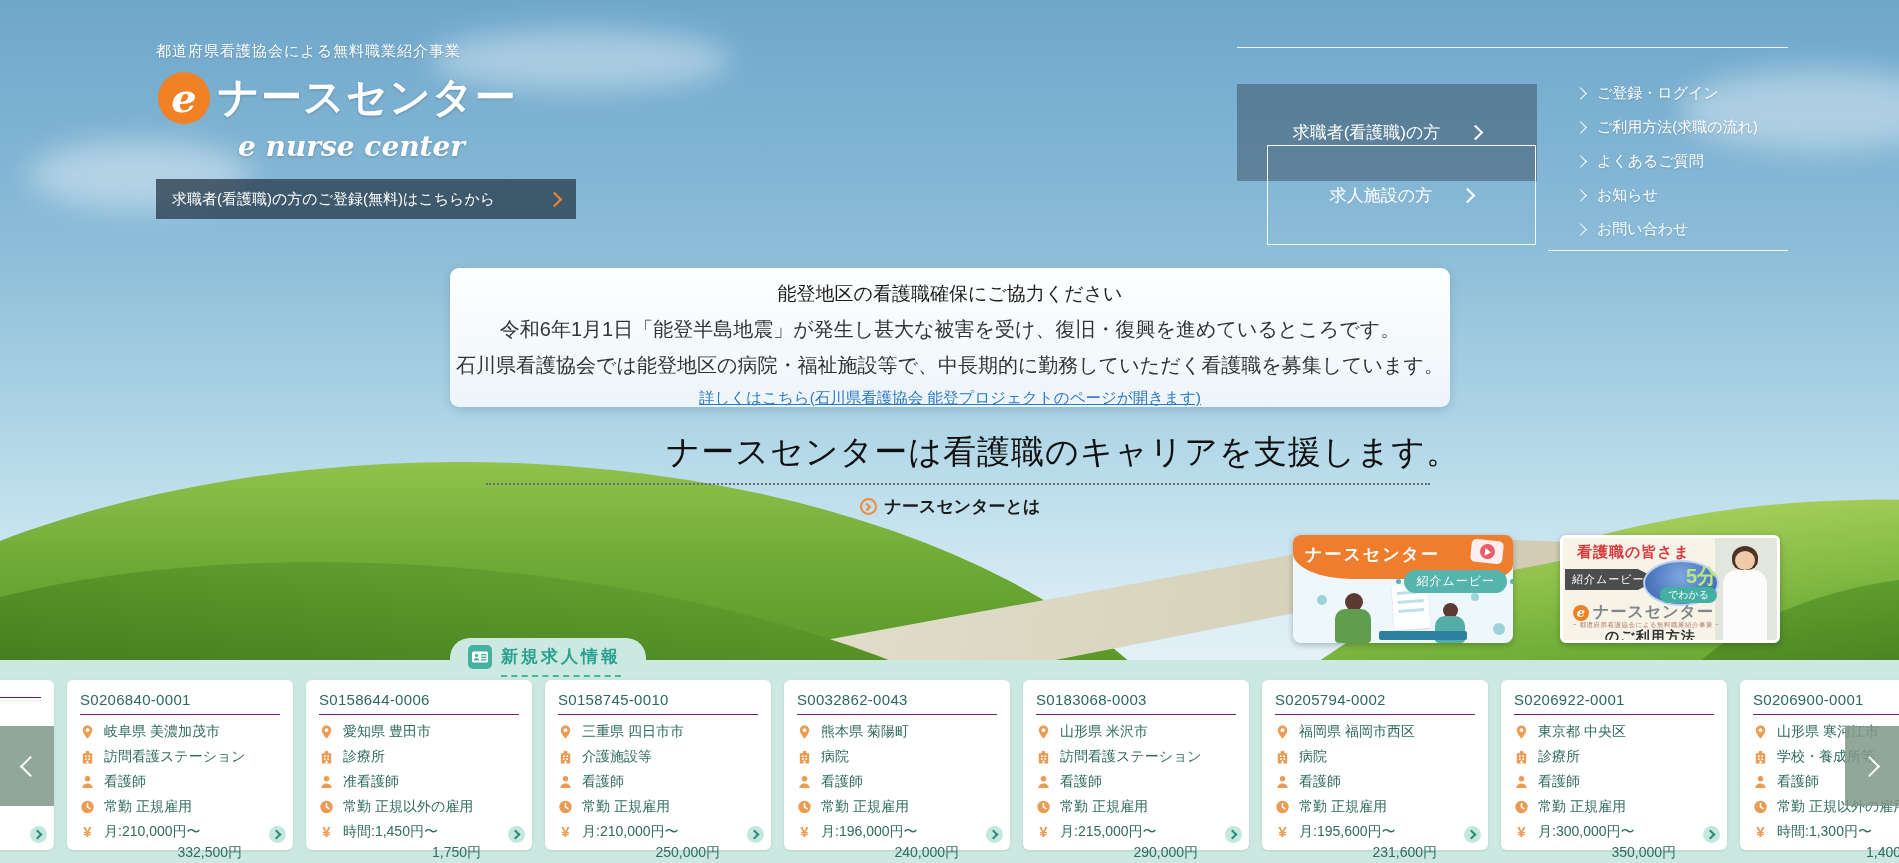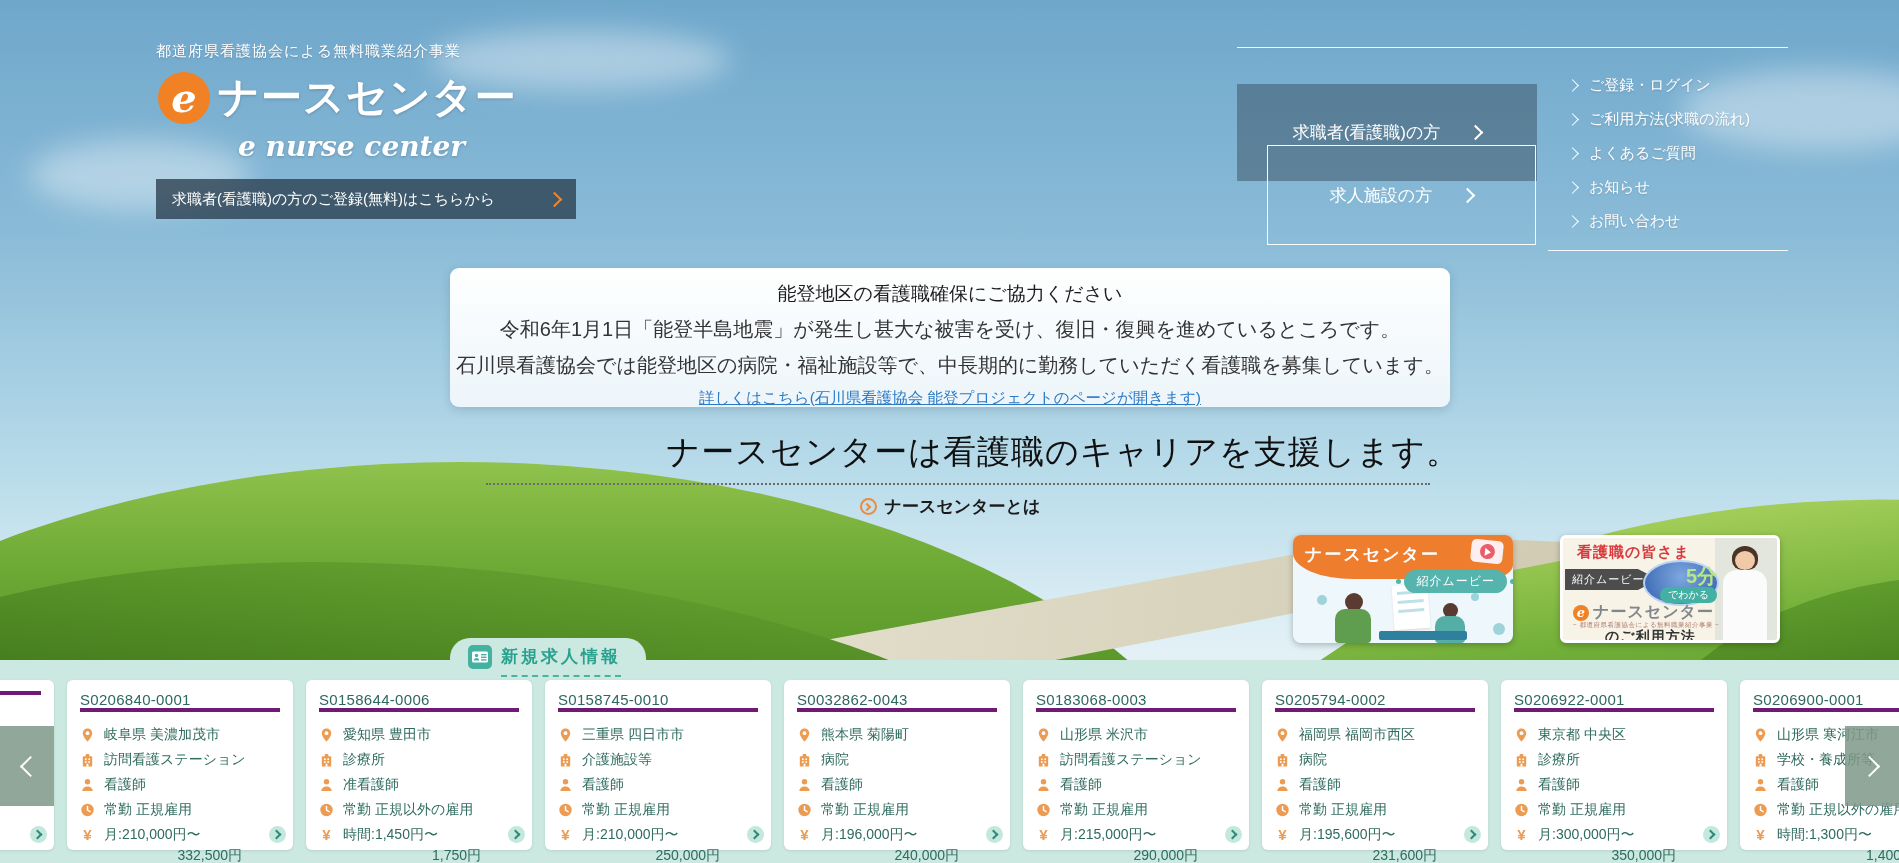--- a/index.html
+++ b/index.html
@@ -40,21 +40,21 @@
             font-family:"DejaVu Serif",serif;text-shadow:0 1px 3px rgba(0,0,0,.2);}
   .register-btn{left:156px;top:179px;width:388px;height:40px;background:rgba(42,61,78,.78);
                 display:flex;align-items:center;padding:0 16px;color:#fff;font-size:15px;cursor:pointer;}
   .register-btn .chev{margin-left:auto;color:#f0852d;}
 
   
   .nav-topline{left:1237px;top:47px;width:551px;height:1px;background:rgba(255,255,255,.9);}
   .nav-btn{display:flex;align-items:center;justify-content:center;gap:30px;color:#fff;font-size:17px;cursor:pointer;}
   .btn-seeker{left:1237px;top:48px;width:300px;height:97px;background:rgba(55,77,95,.5);margin-top:36px;}
   .btn-facility{left:1267px;top:145px;width:269px;height:100px;border:1px solid rgba(255,255,255,.95);box-sizing:border-box;}
-  .nav-menu{left:1560px;top:60px;width:228px;list-style:none;margin:8px;padding:0;}
+  .nav-menu{left:1560px;top:60px;width:228px;list-style:none;margin:16px;padding:0;}
   .nav-menu li{height:34px;display:flex;align-items:center;gap:12px;color:#fff;font-size:15px;cursor:pointer;
                text-shadow:0 1px 2px rgba(0,0,0,.15);}
   .nav-menu-underline{left:1548px;top:250px;width:240px;height:1px;background:rgba(255,255,255,.9);}
 
   
   .notice{left:450px;top:268px;width:1000px;height:139px;border-radius:9px;box-sizing:border-box;
           background:linear-gradient(180deg,#feffff,#edf5fa);box-shadow:0 3px 10px rgba(30,60,90,.18);
           text-align:center;padding-top:13px;}
   .notice-title{font-size:19px;font-weight:normal;color:#1c1c1c;margin-bottom:9px;}
   .notice-line{font-size:20px;color:#333;margin-bottom:9px;}
@@ -116,21 +116,21 @@
 
   
   .jobs{left:0;top:660px;width:1899px;height:203px;background:#cbe9e1;}
   .jobs-tab{position:absolute;left:450px;top:-22px;width:196px;height:40px;background:#cbe9e1;border-radius:20px 20px 0 0;}
   .jobs-head{position:absolute;left:468px;top:-15px;display:flex;align-items:flex-start;gap:9px;}
   .jobs-head-text{font-size:17px;font-weight:bold;color:#2aa08e;letter-spacing:3px;
                   border-bottom:2px dashed #49b3a2;padding-bottom:7px;}
   .cards{position:absolute;left:-172px;top:20px;display:flex;gap:13px;}
   .job-card{width:226px;height:170px;background:#fff;border-radius:6px;box-sizing:border-box;
             padding:11px 13px;box-shadow:0 1px 3px rgba(0,0,0,.10);position:relative;flex:none;cursor:pointer;}
-  .job-id{font-size:15px;color:#2d685c;border-bottom:4px solid #701a75;margin-bottom:10px;letter-spacing:.3px;}
+  .job-id{font-size:15px;color:#2d685c;border-bottom:1px solid #701a75;padding-bottom:6px;margin-bottom:4px;letter-spacing:.3px;}
   .job-row{display:flex;align-items:center;gap:9px;height:25px;font-size:14px;color:#2f6b5e;}
   .job-row svg{flex:none;}
   .yen-mark{color:#ec9b52;font-weight:bold;font-size:15px;width:15px;text-align:center;flex:none;}
   .salary2{height:20px;text-align:right;padding-right:38px;font-size:14px;color:#2f6b5e;}
   .card-chev{position:absolute;right:7px;bottom:7px;width:17px;height:17px;border-radius:50%;background:#c4e7de;
              display:flex;align-items:center;justify-content:center;}
   .card-chev .chev{width:5px;height:5px;border-width:2px;color:#2e8b7a;margin-left:-2px;}
   .car-arrow{position:absolute;top:66px;width:54px;height:80px;background:rgba(124,152,136,.85);
              display:flex;align-items:center;justify-content:center;color:#fff;cursor:pointer;}
   .car-left{left:0;} .car-right{left:1845px;}

